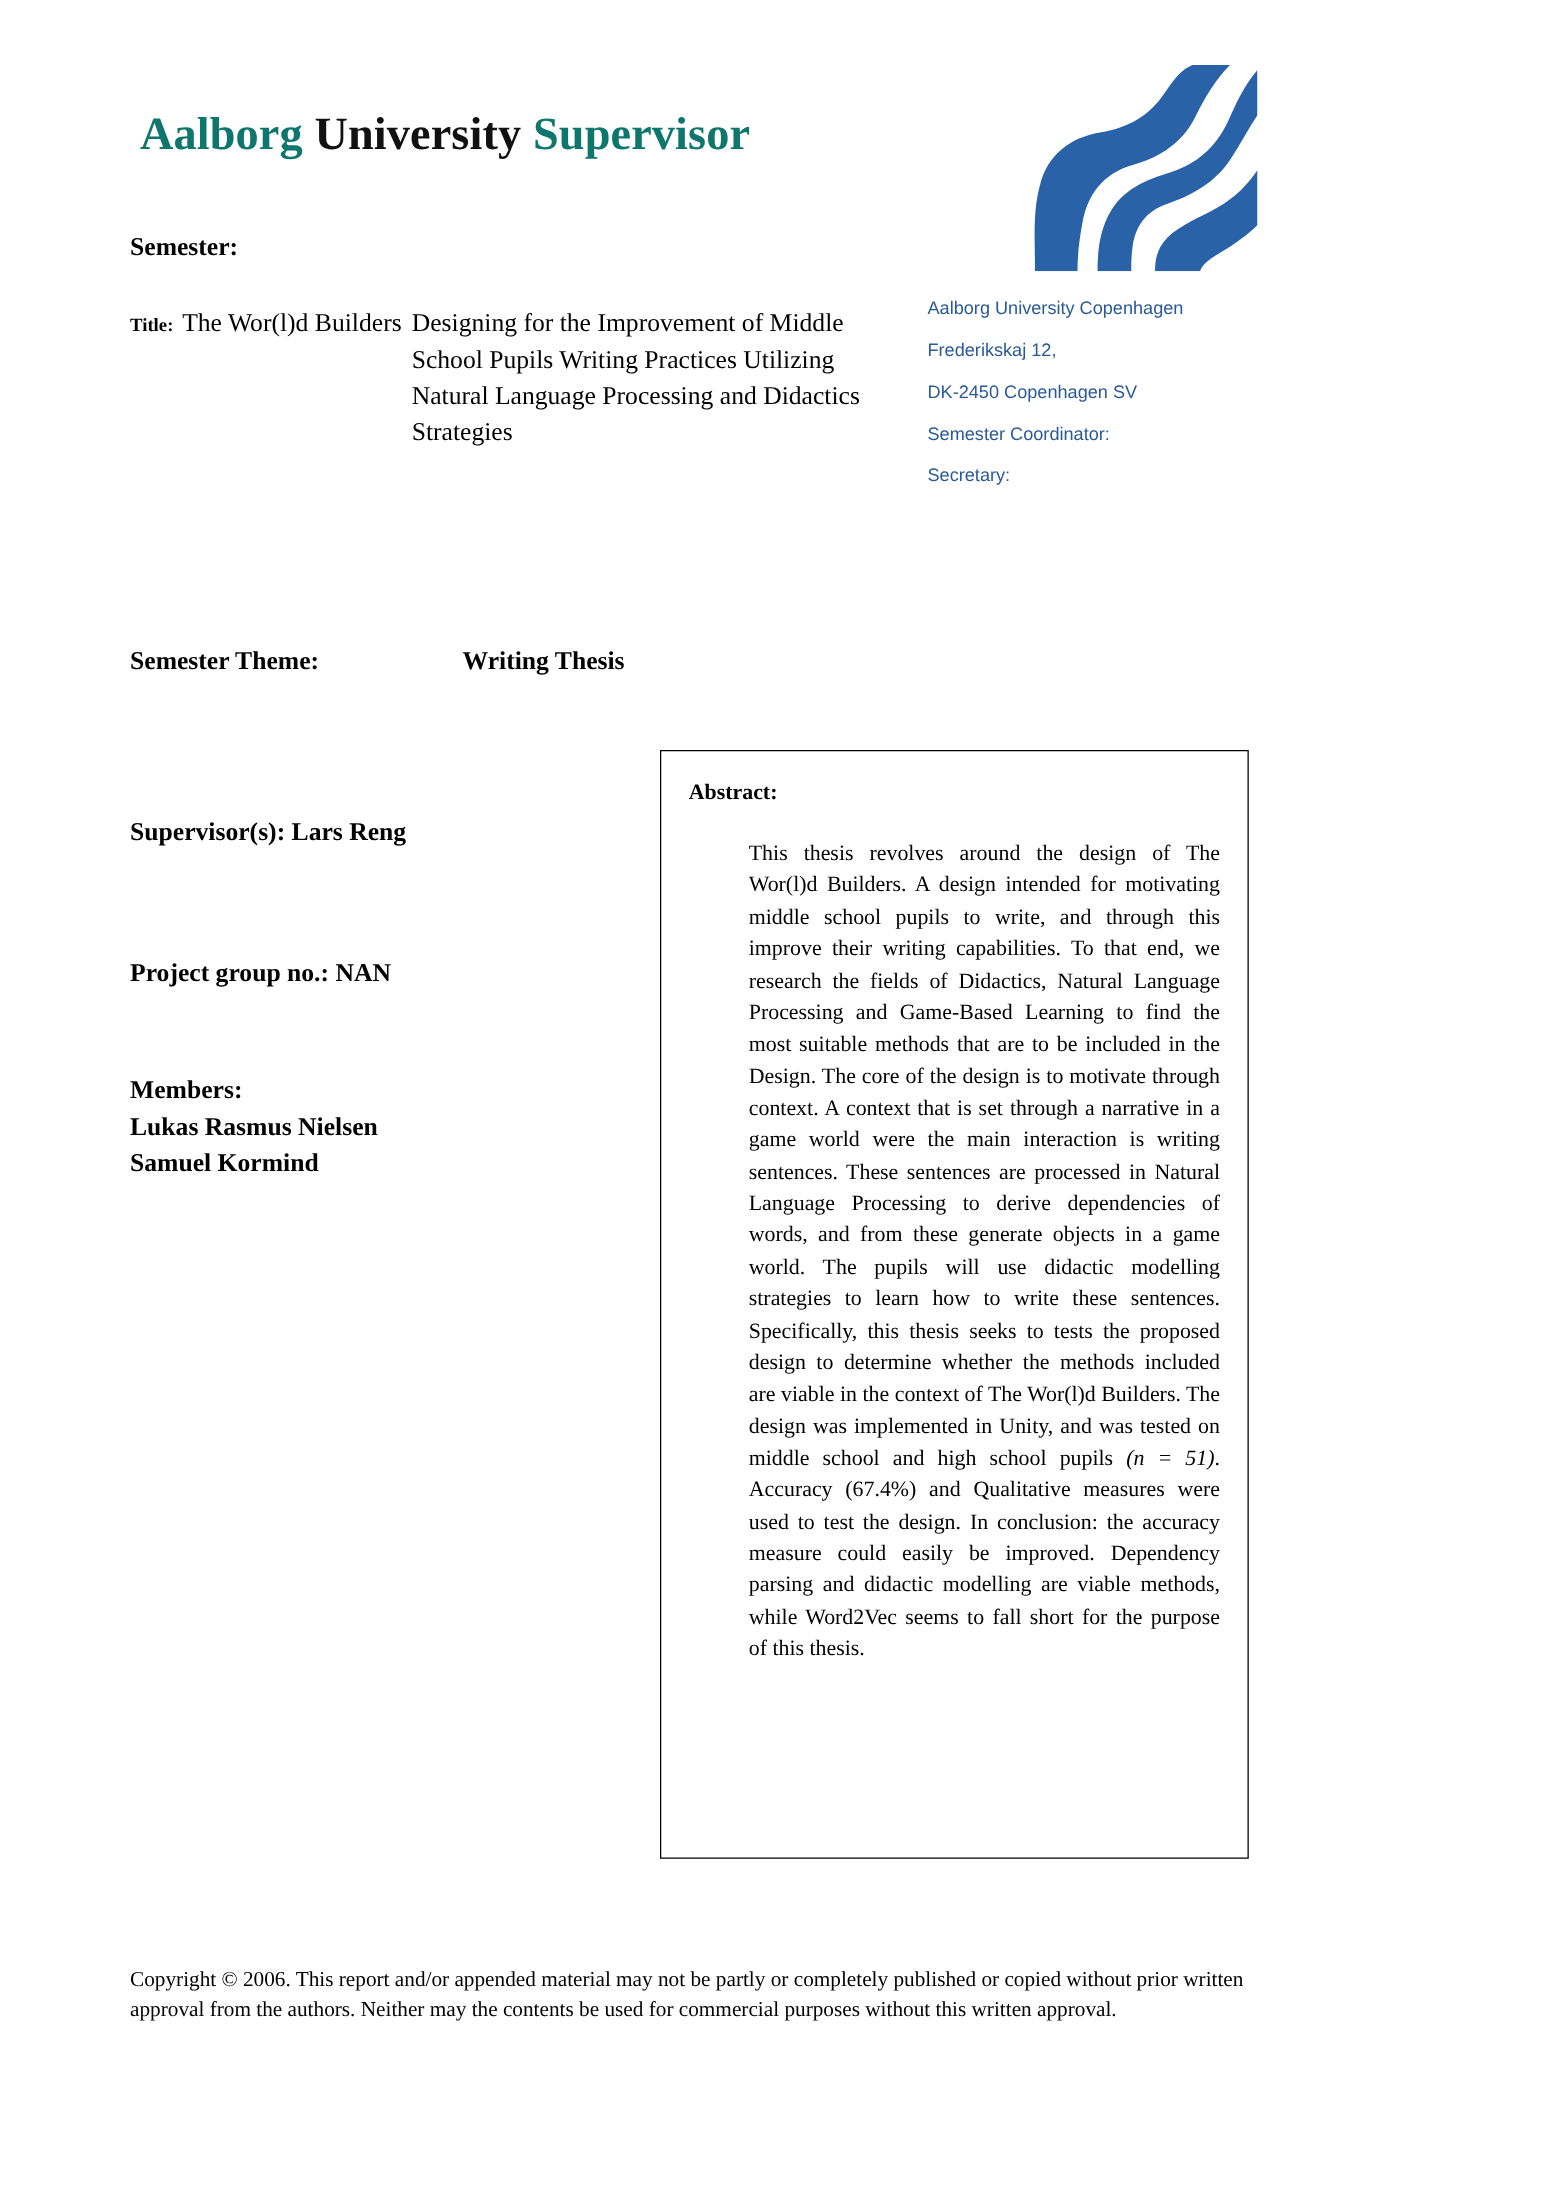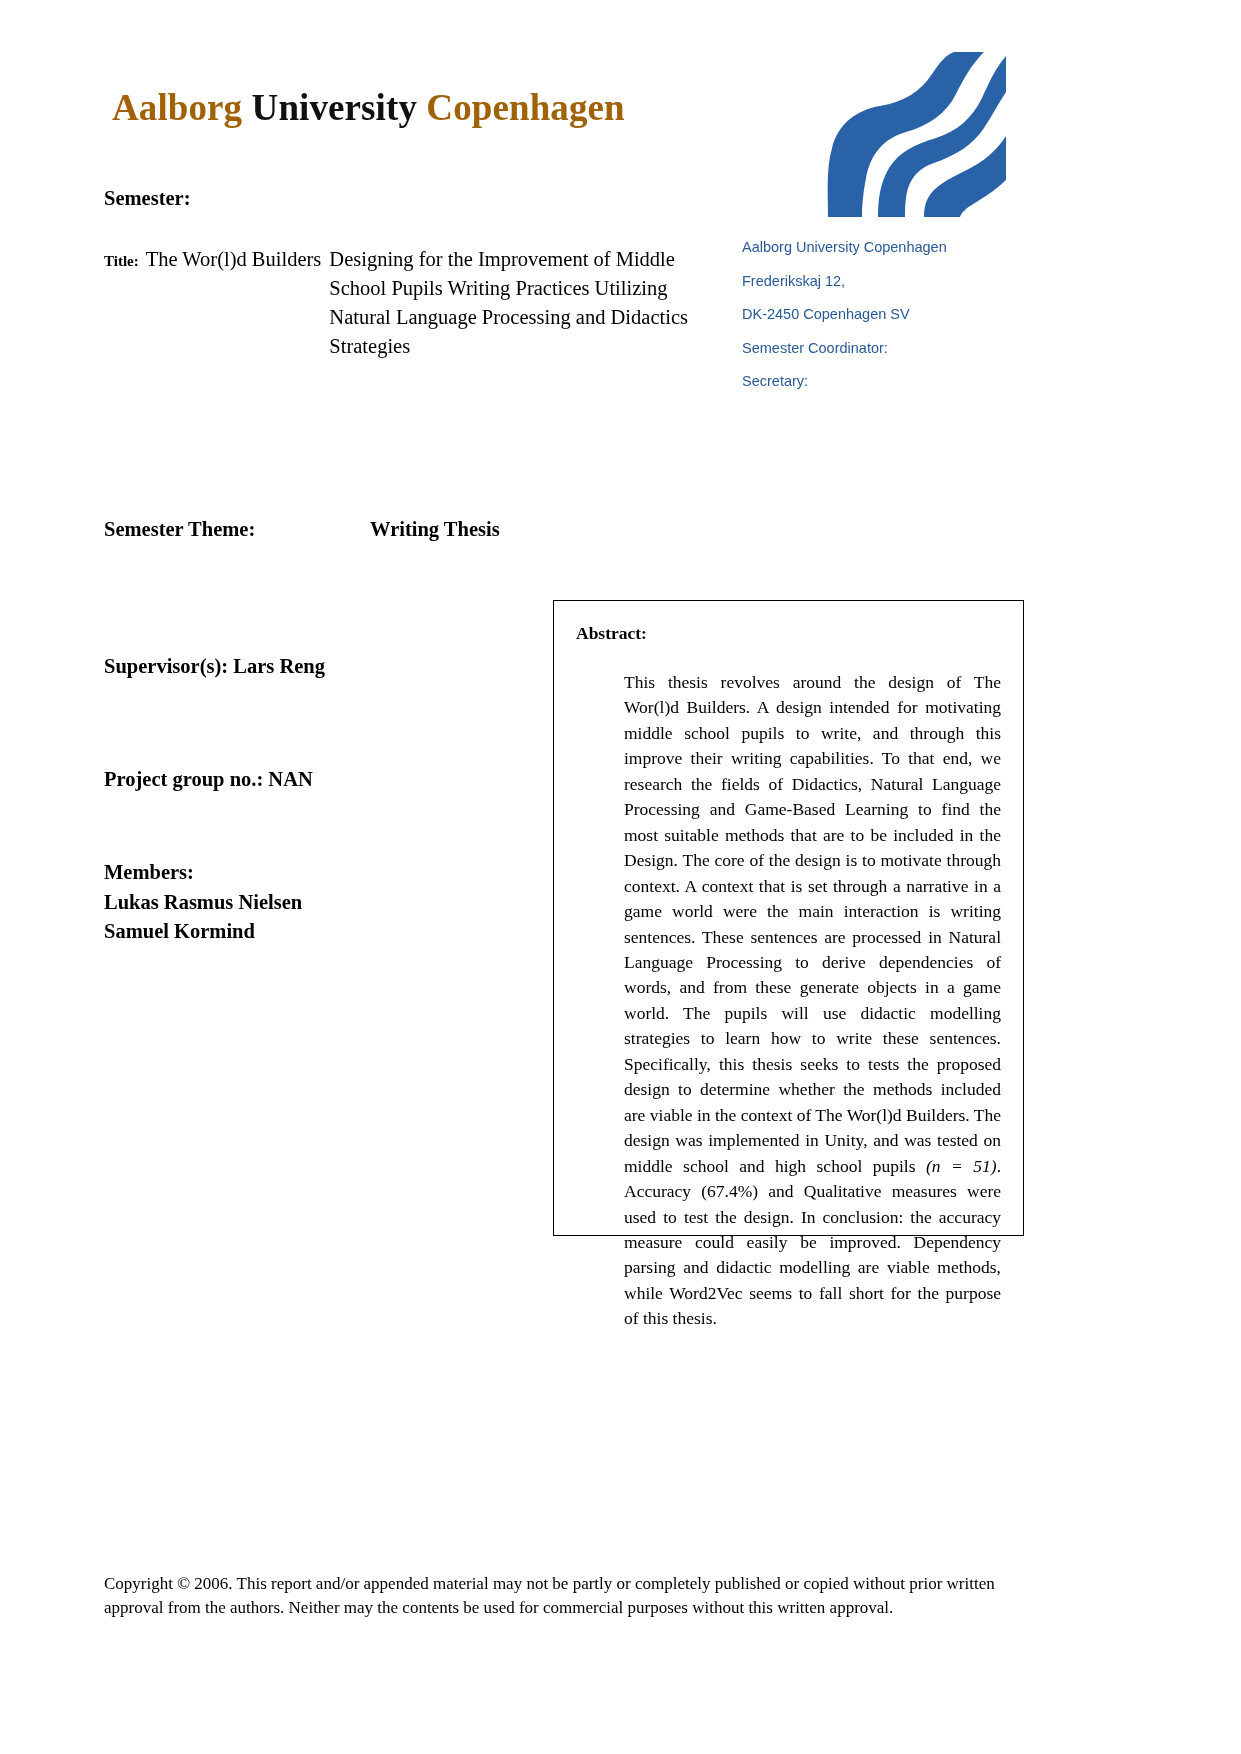--- a/index.html
+++ b/index.html
@@ -30,21 +30,21 @@
     top: 88px;
     width: 700px;
   }
   .brand {
     font-size: 37px;
     font-weight: bold;
     letter-spacing: 0.1px;
     line-height: 1.1;
     white-space: nowrap;
   }
-  .brand .blue { color: #a16207; }
+  .brand .blue { color: #0f766e; }
   .brand .black { color: #111111; }
 
   
   .logo {
     position: absolute;
     left: 816px;
     top: 52px;
     width: 190px;
     height: 165px;
   }
@@ -154,24 +154,24 @@
     top: 673px;
     font-size: 20.5px;
     font-weight: bold;
     line-height: 1.45;
   }
   .members div { white-space: nowrap; }
 
   
   .abstract-box {
     position: absolute;
-    left: 553px;
+    left: 528px;
     top: 600px;
     width: 471px;
-    height: 636px;
+    height: 887px;
     border: 1.6px solid #000000;
     box-sizing: border-box;
     padding: 18px 22px 0 22px;
   }
   .abstract-title {
     font-size: 17.5px;
     font-weight: bold;
     margin: 4px 0 26px 0;
   }
   .abstract-body {
@@ -195,21 +195,21 @@
     line-height: 1.4;
     text-align: left;
   }
 </style>
 </head>
 <body>
 
 <div class="page">
 
   <div class="header">
-    <div class="brand"><span class="blue">Aalborg</span> <span class="black">University</span> <span class="blue">Copenhagen</span></div>
+    <div class="brand"><span class="blue">Aalborg</span> <span class="black">University</span> <span class="blue">Supervisor</span></div>
   </div>
 
   <div class="logo">
     <svg width="190" height="165" viewBox="0 0 190 165" xmlns="http://www.w3.org/2000/svg">
       <g fill="#2a62a8">
         <path d="M12,165 C12,140 10,118 16,96 C22,72 40,58 64,54 C88,50 104,40 116,22 C124,10 130,3 138,0 L168,0 C156,12 148,26 140,42 C130,62 112,74 90,80 C66,87 54,104 50,126 C47,142 46,154 46,165 Z"></path>
         <path d="M62,165 C62,148 64,132 72,118 C82,100 100,92 120,86 C142,79 156,66 166,46 C172,33 178,18 190,4 L190,40 C182,52 176,64 168,76 C156,94 138,104 118,111 C100,117 92,130 90,146 C89,153 89,159 89,165 Z"></path>
         <path d="M108,165 C108,155 110,146 118,138 C128,128 144,122 158,114 C172,106 182,96 190,84 L190,128 C182,136 172,143 162,149 C152,155 146,159 144,165 Z"></path>
       </g>
     </svg>

